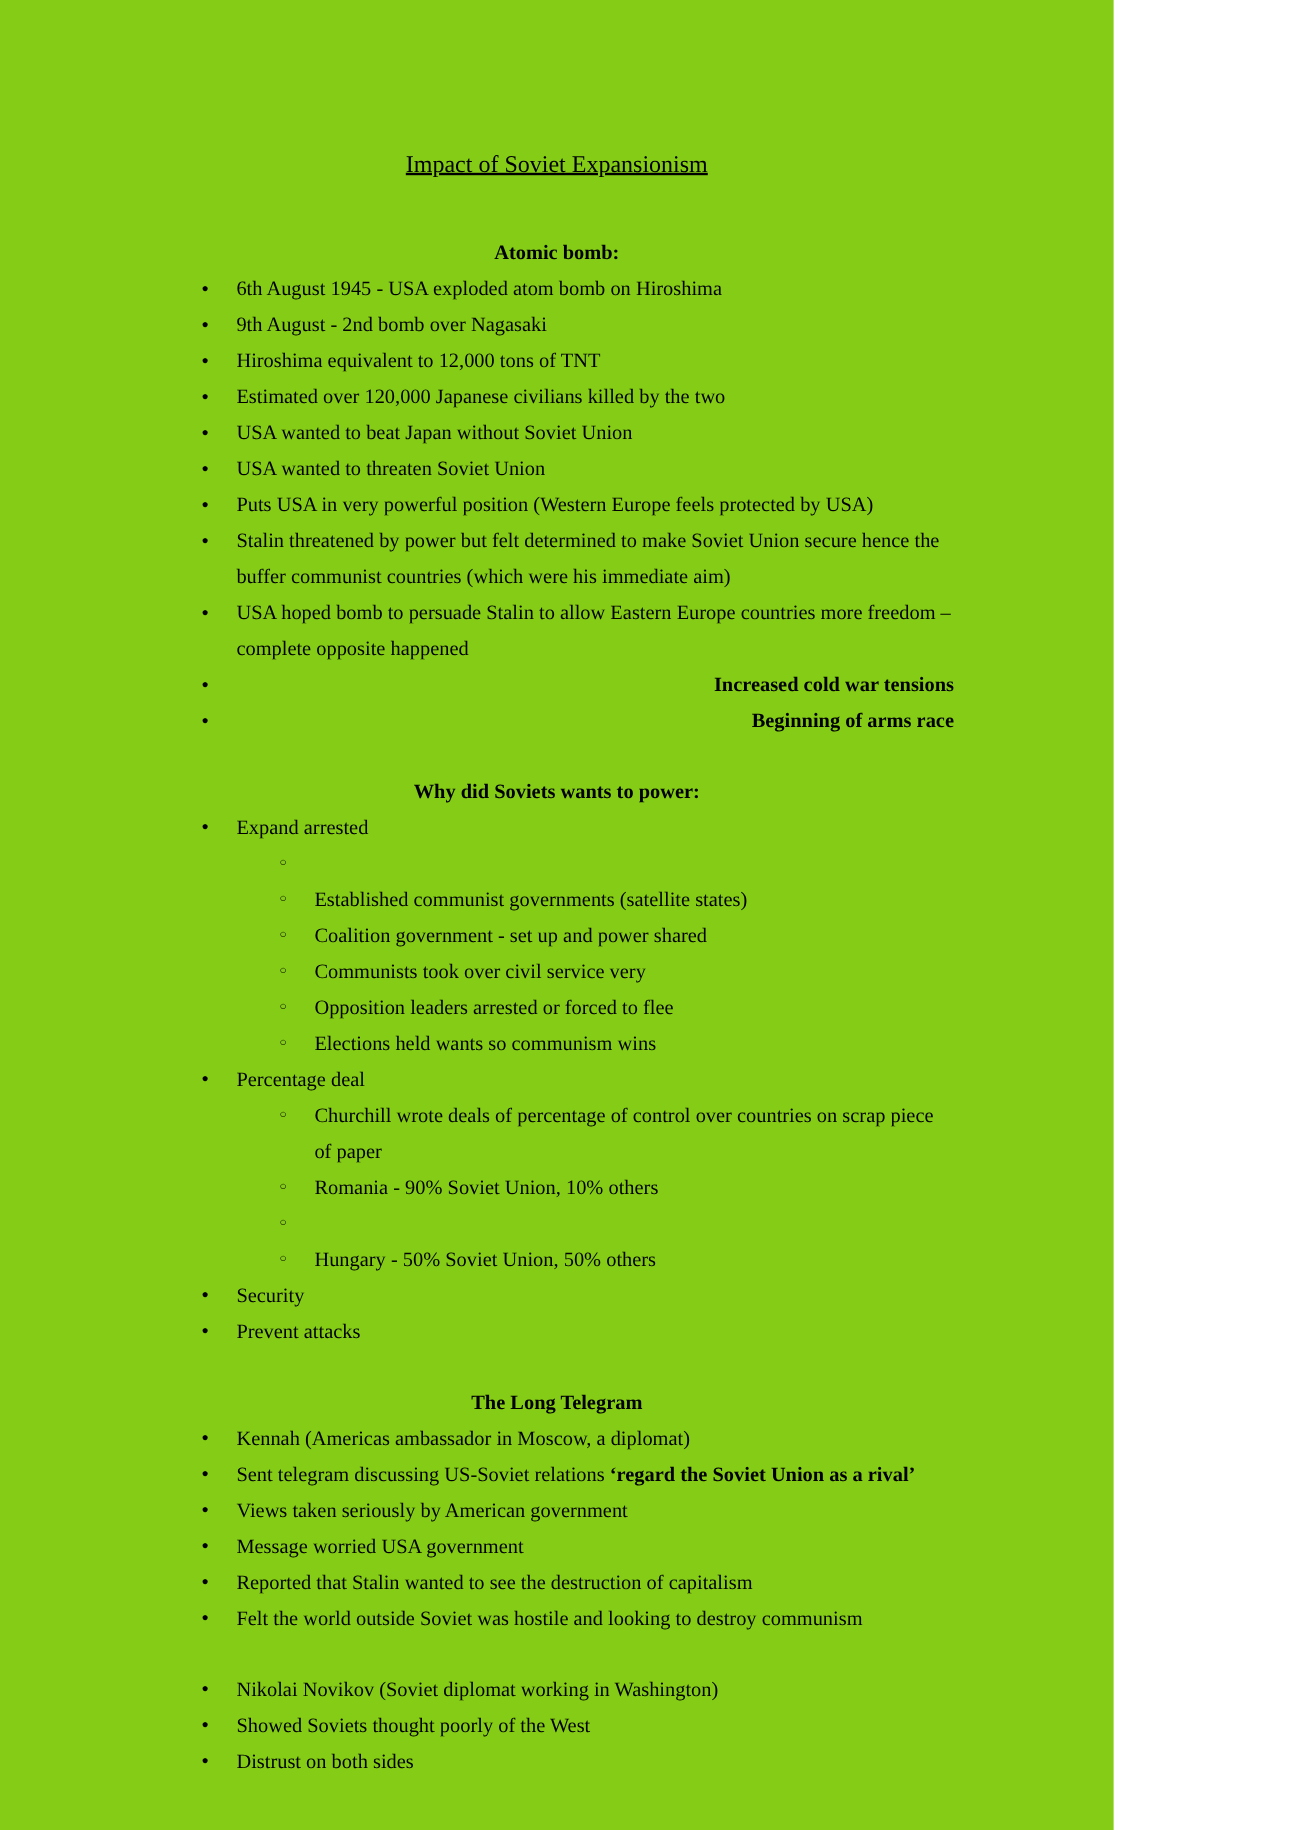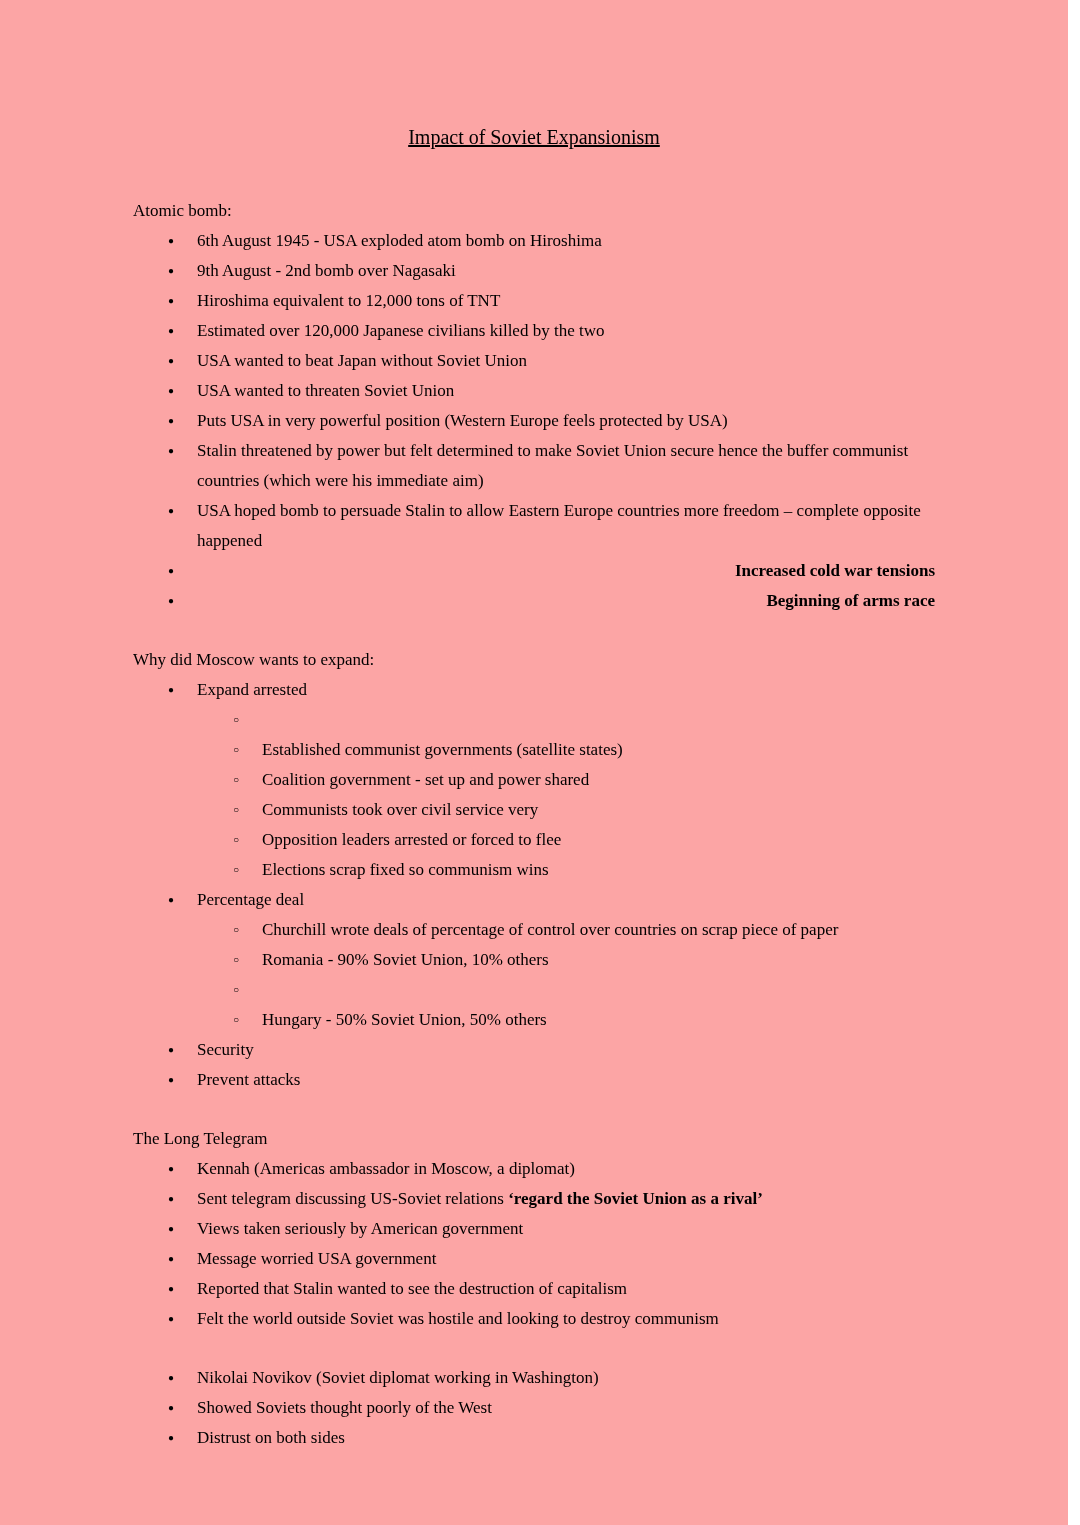--- a/index.html
+++ b/index.html
@@ -2,44 +2,45 @@
 <html><head>
 <meta charset="utf-8">
 <style>
   html, body {
     margin: 0;
     padding: 0;
     background: #ffffff;
   }
   .page {
     position: relative;
-    width: 1068px;
+    width: 928px;
     min-height: 1525px;
     box-sizing: border-box;
-    background: #fca5a5;
+    background: #84cc16;
     color: #000000;
     font-family: "Liberation Serif", "DejaVu Serif", serif;
     font-size: 17px;
     line-height: 30px;
     padding: 122px 133px 40px 133px;
   }
   .doc-title {
     margin: 0 0 44px 0;
     text-align: center;
     font-size: 20px;
     font-weight: normal;
     text-decoration: underline;
     line-height: 30px;
   }
   section + section {
     margin-top: 29px;
   }
   .section-heading {
-    font-weight: normal;
-    line-height: 30px;
+    font-weight: bold;
+    line-height: 30px;
+    text-align: center;
   }
   .li {
     display: flex;
     align-items: flex-start;
   }
   .li.l1 { padding-left: 35px; }
   .li.l2 { padding-left: 100px; }
   .bullet {
     flex: 0 0 29px;
     width: 29px;
@@ -103,21 +104,21 @@
         <div class="li l1">
           <span class="bullet">●</span>
           <span class="li-text bold">Increased cold war tensions</span>
         </div>
         <div class="li l1">
           <span class="bullet">●</span>
           <span class="li-text bold">Beginning of arms race</span>
         </div>
       </section>
       <section>
-        <div class="section-heading">Why did Moscow wants to expand:</div>
+        <div class="section-heading">Why did Soviets wants to power:</div>
         <div class="li l1">
           <span class="bullet">●</span>
           <span class="li-text">Expand arrested</span>
         </div>
         <div class="li l2">
           <span class="bullet">○</span>
         </div>
         <div class="li l2">
           <span class="bullet">○</span>
           <span class="li-text">Established communist governments (satellite states)</span>
@@ -129,21 +130,21 @@
         <div class="li l2">
           <span class="bullet">○</span>
           <span class="li-text">Communists took over civil service very</span>
         </div>
         <div class="li l2">
           <span class="bullet">○</span>
           <span class="li-text">Opposition leaders arrested or forced to flee</span>
         </div>
         <div class="li l2">
           <span class="bullet">○</span>
-          <span class="li-text">Elections scrap fixed so communism wins</span>
+          <span class="li-text">Elections held wants so communism wins</span>
         </div>
         <div class="li l1">
           <span class="bullet">●</span>
           <span class="li-text">Percentage deal</span>
         </div>
         <div class="li l2">
           <span class="bullet">○</span>
           <span class="li-text">Churchill wrote deals of percentage of control over countries on scrap piece of paper</span>
         </div>
         <div class="li l2">

